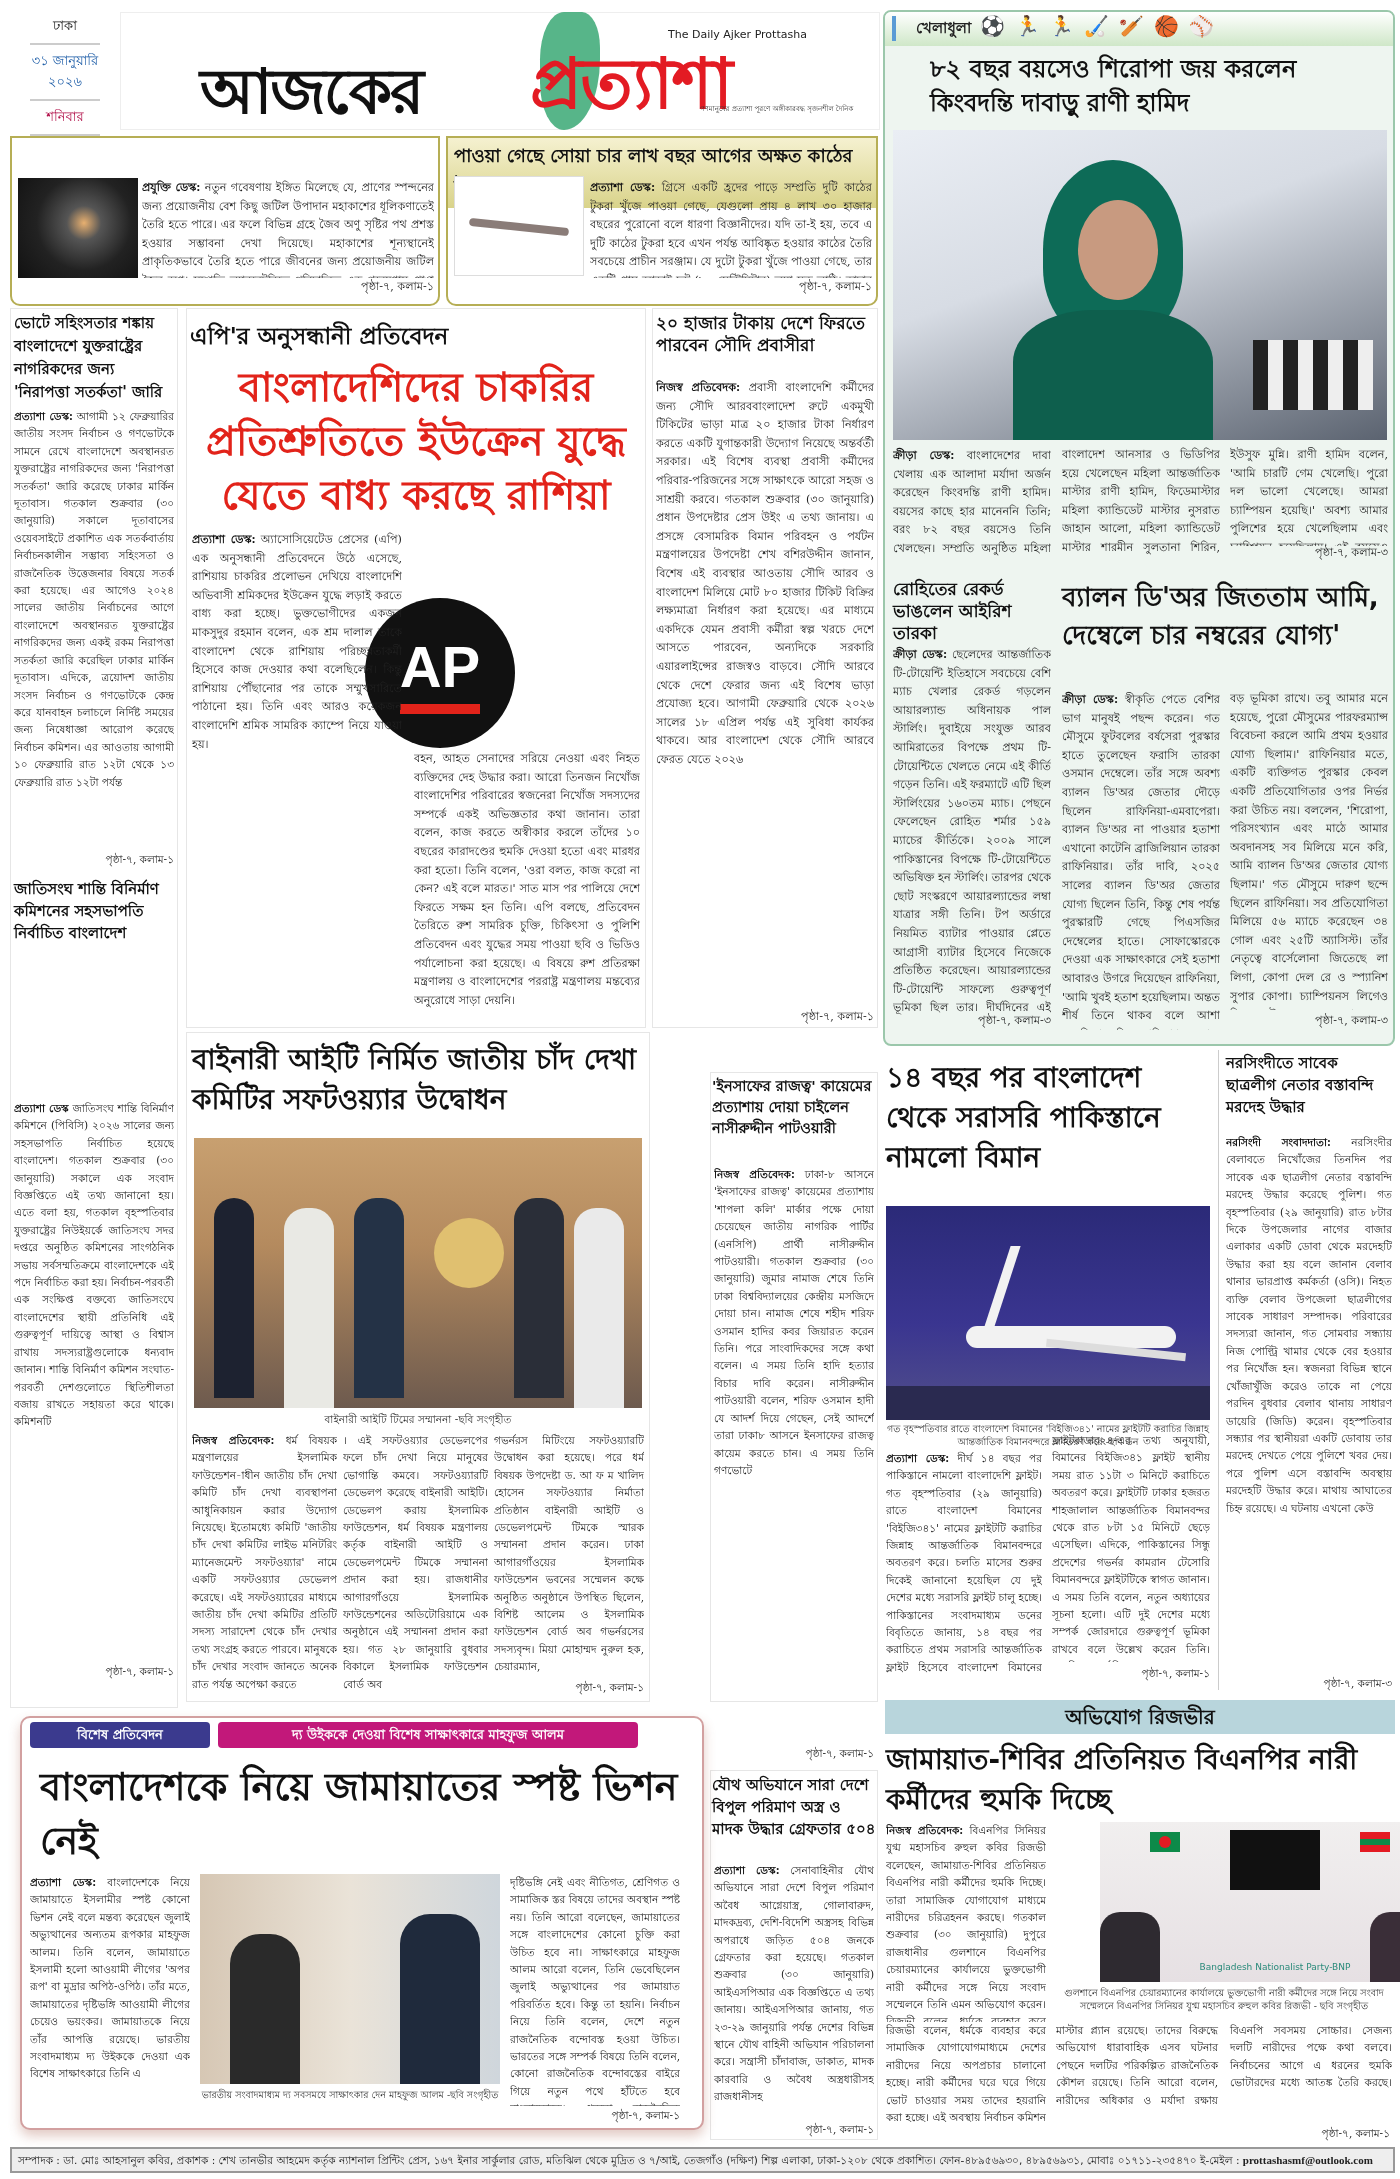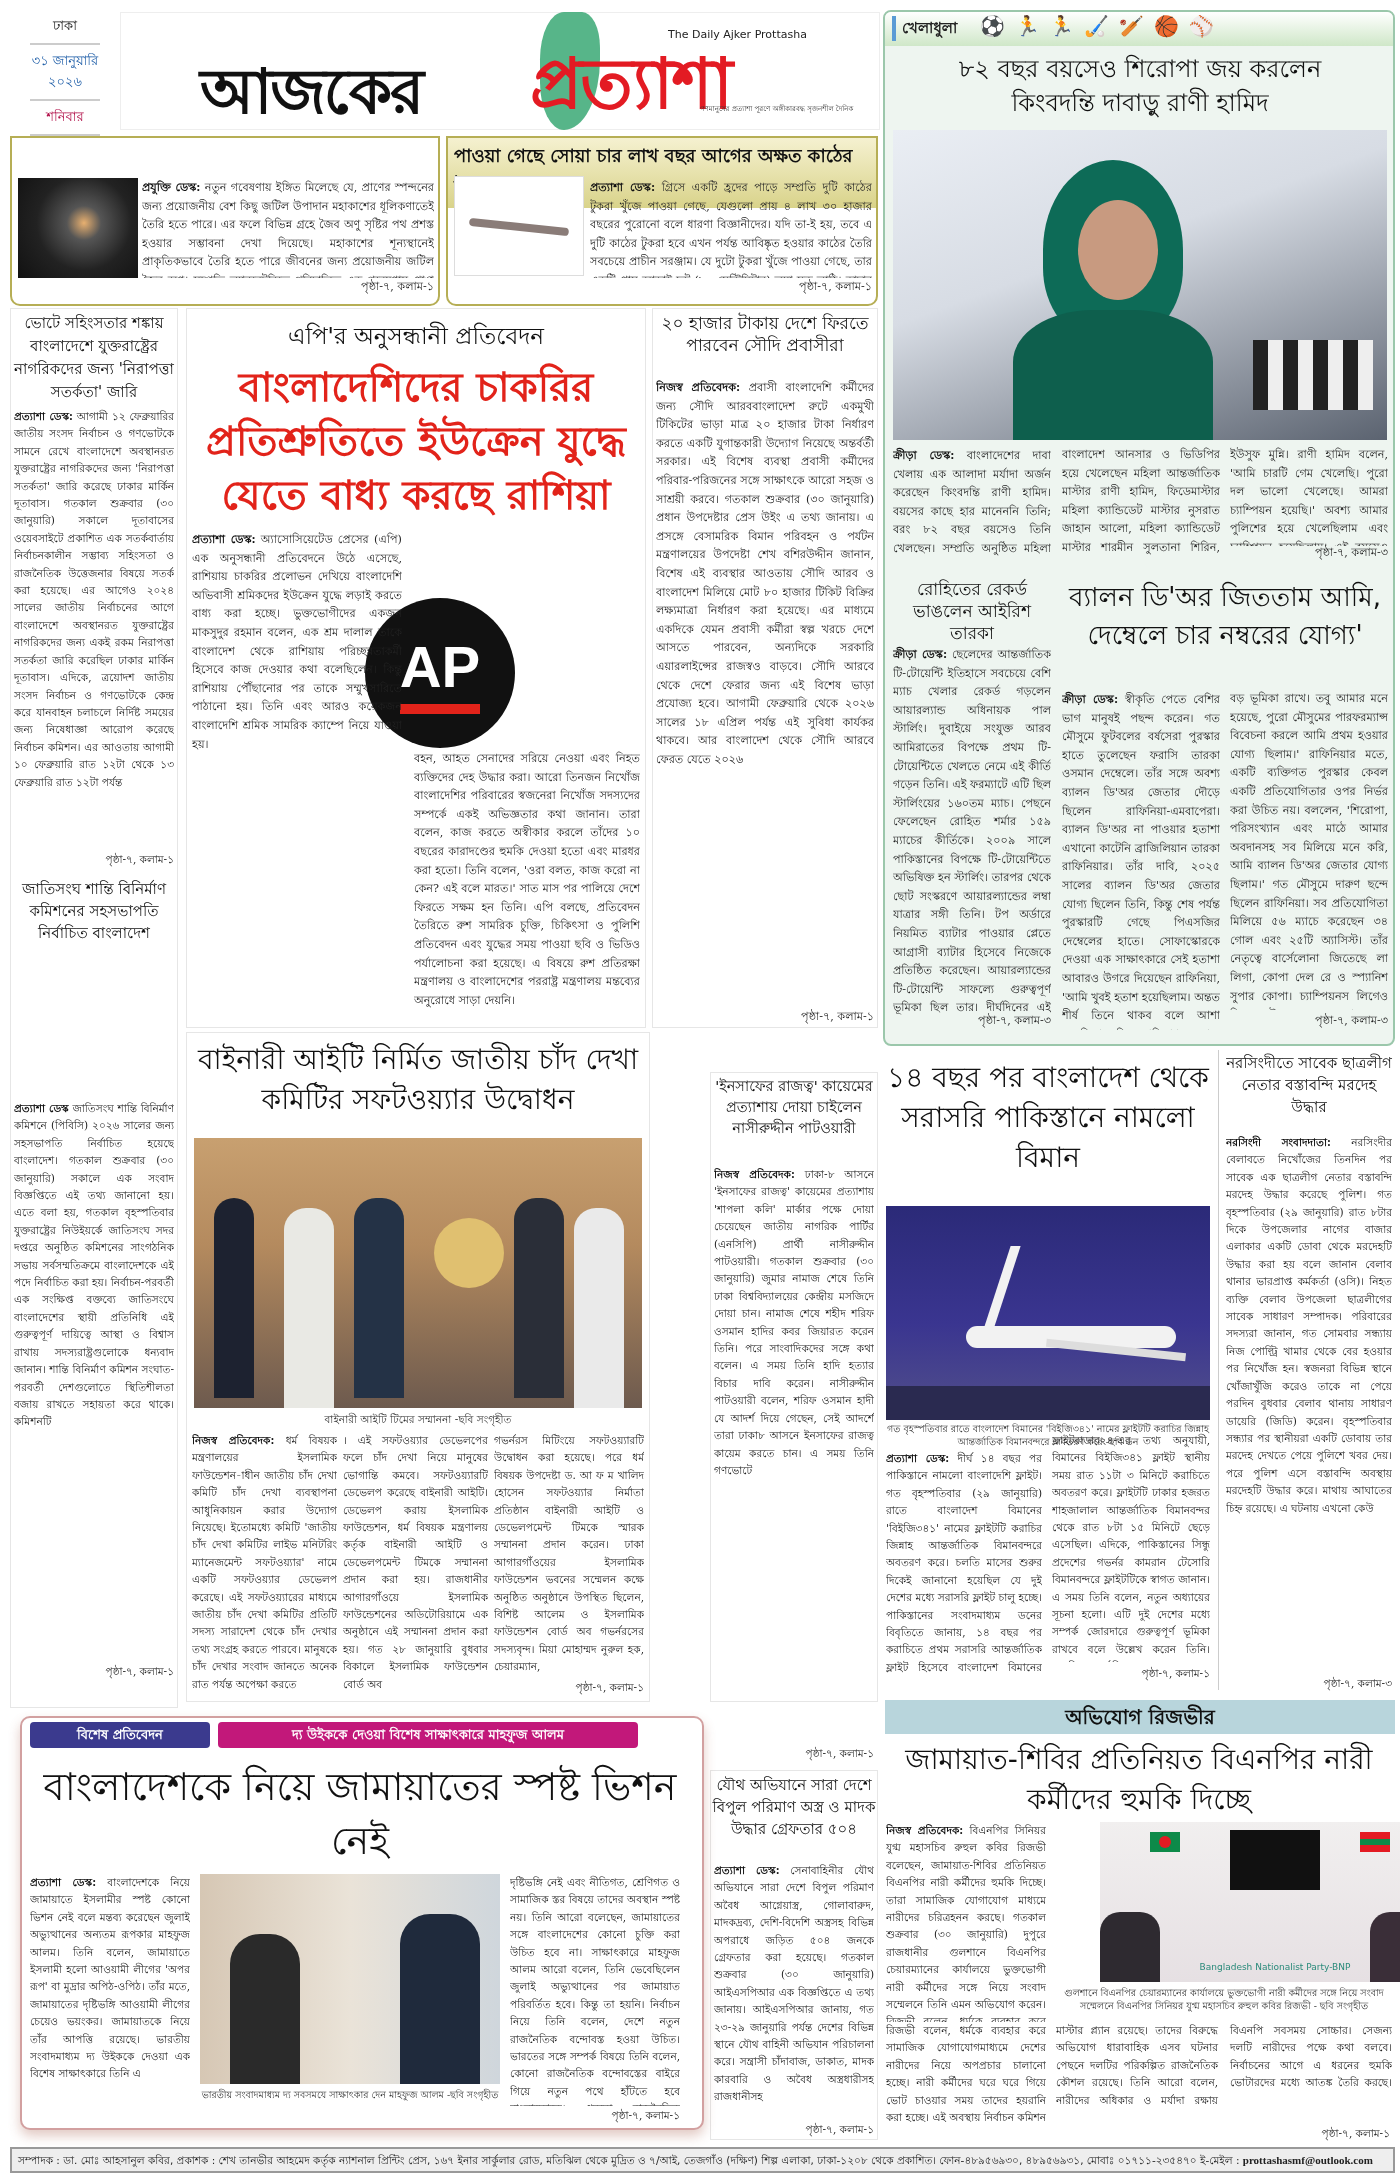--- a/index.html
+++ b/index.html
@@ -1,41 +1,41 @@
 <!DOCTYPE html>
 <html><head>
 <meta charset="utf-8">
 <style>
 *{box-sizing:border-box;margin:0;padding:0}
 body{width:1400px;height:2179px;background:#fff;font-family:"DejaVu Sans",sans-serif;color:#111;position:relative;overflow:hidden}
 .abs{position:absolute}
 .body-text{font-size:11.2px;line-height:18.6px;text-align:justify;color:#222;font-family:"DejaVu Serif",serif;overflow:hidden}
 .body-text b{font-weight:bold;color:#111}
 .jump{display:flex;justify-content:space-between}
-.head-black{font-weight:normal;color:#111;text-align:center;font-family:"DejaVu Sans",sans-serif}
+.head-black{font-weight:bold;color:#111;text-align:left;font-family:"DejaVu Sans",sans-serif}
 .box{border:1px solid #ccc}
 .img{position:absolute;overflow:hidden}
 
 .date-block{left:30px;top:10px;width:70px;text-align:center;font-size:13px}
 .date-block div{padding:6px 0;border-bottom:2px solid #ccc}
 .date-block .d2{color:#1f5ea8}
 .date-block .d3{color:#b2124b}
 .masthead{left:120px;top:12px;width:360px;height:118px;border:1px solid #eee}
 .logo-black{left:200px;top:44px;font-size:62px;font-weight:bold;color:#111;letter-spacing:-2px;font-family:"DejaVu Serif",serif}
 .logo-red{left:490px;top:30px;font-size:70px;font-weight:bold;color:#e31b23;letter-spacing:-2px;font-family:"DejaVu Serif",serif}
 .map-shape{left:440px;top:12px;width:60px;height:118px;background:#3aa874;border-radius:40% 30% 60% 40%;opacity:.85}
 .tagline-en{left:640px;top:28px;font-size:11px;color:#222}
 .tagline-bn{left:640px;top:103px;font-size:7px;color:#333}
 
 .top-box{border:2px solid #b6ae55;border-radius:0 0 10px 10px;background:#fff}
 .top-box .hb{background:linear-gradient(#f5f1d0,#d9d38a);padding:4px 6px;font-size:18px;font-weight:bold;color:#111}
 
 .sports{left:883px;top:10px;width:512px;height:1036px;background:#eef5f0;border:2px solid #9bc7ab;border-radius:8px}
 .sports-band{left:885px;top:12px;width:508px;height:34px;background:linear-gradient(#fff,#cfe7c8);border-radius:6px 6px 0 0}
-.sports-label{left:892px;top:16px;font-size:15px;font-weight:bold;color:#222;padding-left:6px;border-left:4px solid #5a9bd5}
+.sports-label{left:892px;top:16px;font-size:15px;font-weight:bold;color:#222;padding-left:20px;border-left:4px solid #5a9bd5}
 .sports-icons{left:980px;top:14px;font-size:20px;color:#8fc6e0;letter-spacing:10px}
 
 .red-head{color:#e2231a;font-weight:bold;text-align:center;font-family:"DejaVu Sans",sans-serif}
 .ap-logo{left:365px;top:598px;width:150px;height:150px;background:#111;border-radius:50%;display:flex;align-items:center;justify-content:center;flex-direction:column}
 .ap-logo span{color:#fff;font-size:58px;font-weight:bold;font-family:"Liberation Sans",sans-serif}
 .ap-logo i{display:block;width:80px;height:10px;background:#e2231a;margin-top:4px}
 .special{left:20px;top:1710px;width:840px;height:420px;border:2px solid #d2a0a0;border-radius:10px;background:#fff;box-shadow:0 6px 12px rgba(160,80,60,.3)}
 .tag-purple{left:30px;top:1714px;width:180px;height:26px;background:#3b3a8e;color:#fff;font-size:13px;font-weight:bold;text-align:center;line-height:26px;border-radius:4px}
 .tag-pink{left:218px;top:1714px;width:420px;height:26px;background:#c2187a;color:#fff;font-size:13px;font-weight:bold;text-align:center;line-height:26px;border-radius:4px}
 .accuse-band{left:885px;top:1700px;width:510px;height:34px;background:#b8d5dc;font-size:20px;font-weight:bold;text-align:center;line-height:34px}

